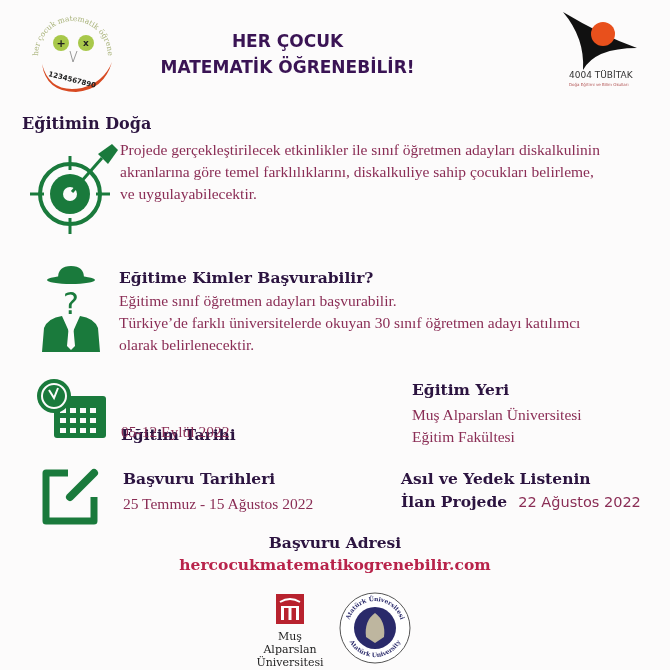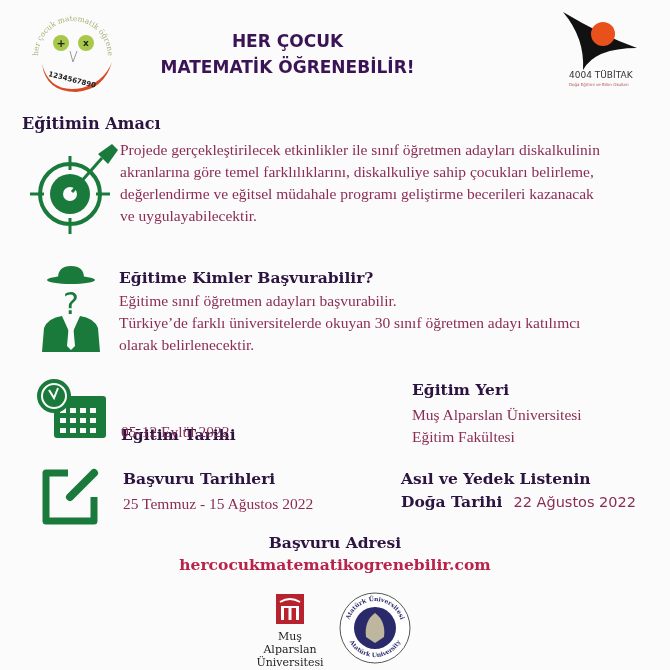--- a/index.html
+++ b/index.html
@@ -39,38 +39,37 @@
     <text x="14" y="70" font-size="9" fill="#333" font-family="DejaVu Sans, sans-serif">4004 TÜBİTAK</text>
     <text x="14" y="78" font-size="4" fill="#b05050" font-family="DejaVu Sans, sans-serif">Doğa Eğitimi ve Bilim Okulları</text>
   </svg>
 </div>
 
 <div class="abs title">
   <div>HER ÇOCUK</div>
   <div>MATEMATİK ÖĞRENEBİLİR!</div>
 </div>
 
-<div class="abs h" style="left:22px;top:114px;font-size:16px;">Eğitimin Amacı</div>
+<div class="abs h" style="left:22px;top:114px;font-size:16px;">Eğitimin Doğa</div>
 <div class="abs" style="left:28px;top:142px;width:92px;height:96px;">
   <svg width="92" height="96" viewBox="0 0 92 96">
     <circle cx="42" cy="52" r="30" fill="none" stroke="#1a7a3c" stroke-width="4"></circle>
     <circle cx="42" cy="52" r="20" fill="#1a7a3c"></circle>
     <circle cx="42" cy="52" r="7" fill="#fcfbfb"></circle>
     <line x1="42" y1="14" x2="42" y2="28" stroke="#1a7a3c" stroke-width="3"></line>
     <line x1="42" y1="76" x2="42" y2="92" stroke="#1a7a3c" stroke-width="3"></line>
     <line x1="2" y1="52" x2="16" y2="52" stroke="#1a7a3c" stroke-width="3"></line>
     <line x1="68" y1="52" x2="82" y2="52" stroke="#1a7a3c" stroke-width="3"></line>
     <line x1="44" y1="50" x2="74" y2="16" stroke="#1a7a3c" stroke-width="3"></line>
     <path d="M70,12 L84,2 L90,8 L80,22Z" fill="#1a7a3c"></path>
   </svg>
 </div>
 <div class="abs body-text just" style="left:120px;top:139px;width:512px;">
   <div>Projede gerçekleştirilecek etkinlikler ile sınıf öğretmen adayları diskalkulinin</div>
   <div>akranlarına göre temel farklılıklarını, diskalkuliye sahip çocukları belirleme,</div>
-  <div>değerlendirme ve eğitsel müdahale programı geliştirme becerileri kazanacak</div>
   <div>ve uygulayabilecektir.</div>
 </div>
 
 <div class="abs" style="left:38px;top:266px;width:70px;height:86px;">
   <svg width="70" height="86" viewBox="0 0 70 86">
     <ellipse cx="33" cy="14" rx="24" ry="4" fill="#1a7a3c"></ellipse>
     <path d="M20,12 Q20,0 33,0 Q46,0 46,12Z" fill="#1a7a3c"></path>
     <text x="25" y="48" font-size="30" fill="#1a7a3c" font-family="DejaVu Sans, sans-serif">?</text>
     <path d="M4,86 L6,62 Q10,52 24,50 L33,70 L42,50 Q56,52 60,62 L62,86Z" fill="#1a7a3c"></path>
     <path d="M31,58 L35,58 L37,80 L33,84 L29,80Z" fill="#fcfbfb"></path>
@@ -118,21 +117,21 @@
   <svg width="62" height="62" viewBox="0 0 62 62">
     <path d="M28,8 L6,8 L6,56 L54,56 L54,32" fill="none" stroke="#1a7a3c" stroke-width="7" stroke-linejoin="round"></path>
     <line x1="30" y1="32" x2="54" y2="8" stroke="#1a7a3c" stroke-width="8" stroke-linecap="round"></line>
   </svg>
 </div>
 <div class="abs h" style="left:123px;top:469px;font-size:15.5px;">Başvuru Tarihleri</div>
 <div class="abs body-text" style="left:123px;top:493px;">25 Temmuz - 15 Ağustos 2022</div>
 
 <div class="abs h" style="left:401px;top:469px;font-size:15.5px;">Asıl ve Yedek Listenin</div>
 <div class="abs" style="left:401px;top:491px;white-space:nowrap;">
-  <span class="h" style="font-size:15.5px;">Doğa Tarihi</span>
+  <span class="h" style="font-size:15.5px;">İlan Projede</span>
   <span class="body-text" style="font-family:'DejaVu Sans',sans-serif;font-size:14.5px;margin-left:6px;">22 Ağustos 2022</span>
 </div>
 
 <div class="abs h" style="left:0;width:670px;text-align:center;top:533px;font-size:15.5px;">Başvuru Adresi</div>
 <div class="abs url" style="left:0;width:670px;text-align:center;top:555px;">hercocukmatematikogrenebilir.com</div>
 
 <div class="abs" style="left:250px;top:594px;width:80px;text-align:center;">
   <svg width="28" height="30" viewBox="0 0 28 30" style="display:block;margin:0 auto;">
     <rect width="28" height="30" fill="#b8222e"></rect>
     <path d="M4,8 Q14,2 24,8" stroke="#fff" stroke-width="2" fill="none"></path>

